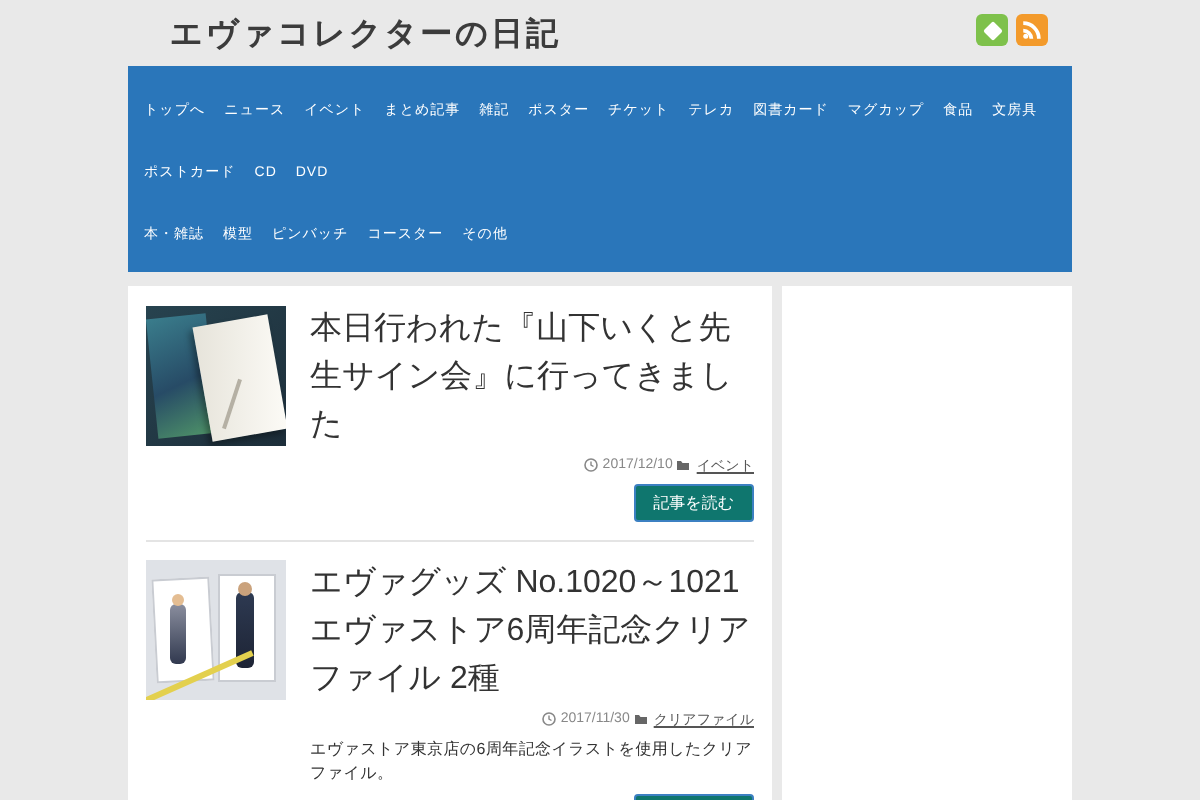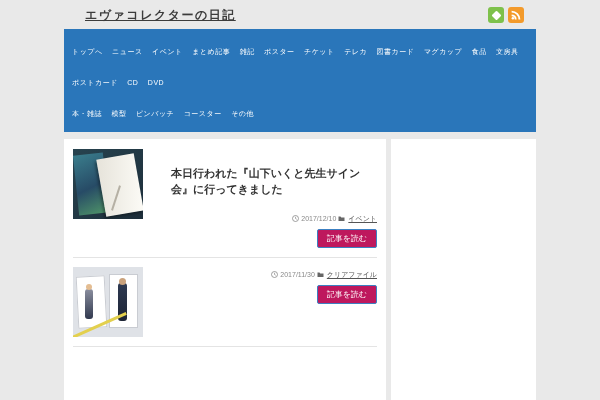--- a/index.html
+++ b/index.html
@@ -6,21 +6,21 @@
   html,body { margin:0; padding:0; }
   body {
     width:600px; height:400px; overflow:hidden;
     background:#e9e9e9;
     font-family:"Liberation Sans","DejaVu Sans",sans-serif;
   }
   .container { width:472px; margin:0 auto; }
 
   
   header { position:relative; padding:7px 0 5px 21px; }
-  .site-title { font-size:12px; font-weight:bold; color:#3c3c3c; margin:0; letter-spacing:1.5px; cursor:pointer;text-decoration:underline; }
+  .site-title { font-size:16px; font-weight:bold; color:#3c3c3c; margin:0; letter-spacing:1.5px; cursor:pointer; }
   .site-desc { font-size:8px; color:#666; margin:2px 0 0 0; letter-spacing:0.3px; }
   .follow-icons { position:absolute; top:7px; right:12px; display:flex; gap:4px; }
   .ficon { width:16px; height:16px; border-radius:3px; display:flex; align-items:center; justify-content:center; cursor:pointer; }
   .ficon.feedly { background:#7ec14b; }
   .ficon.rss { background:#f39a2b; }
   .diamond { width:7px; height:7px; background:#fff; border-radius:1px; transform:rotate(45deg); display:block; }
 
   
   nav { background:#2a76ba; padding:4px 8px 5px; line-height:1.95; }
   nav a { color:#fff; font-size:7px; letter-spacing:0.5px; margin-right:5px; text-decoration:none; white-space:nowrap; display:inline-block; cursor:pointer; }
@@ -29,26 +29,26 @@
   
   .content { display:flex; gap:5px; margin-top:7px; align-items:flex-start; }
   main { background:#fff; width:322px; padding:10px 9px 6px; min-height:340px; }
   aside { flex:1; }
   .adbox { background:#fff; height:267px; }
 
   
   article { margin-bottom:9px; padding-bottom:9px; border-bottom:1px solid #e4e4e4; overflow:hidden; }
   .thumb { float:left; width:70px; height:70px; position:relative; overflow:hidden; display:block; cursor:pointer; }
   .entry { margin-left:82px; }
-  .etitle { font-size:11px; font-weight:bold; color:#333; line-height:1.5; margin:16px; cursor:pointer; }
+  .etitle { font-size:16px; font-weight:normal; color:#333; line-height:1.5; margin:0; cursor:pointer; }
   .meta { display:flex; justify-content:flex-end; align-items:center; gap:2px; font-size:7px; color:#888; margin-top:3px; }
   .meta .cat { color:#555; text-decoration:underline; cursor:pointer; margin-left:1px; }
   .excerpt { font-size:8px; color:#333; line-height:1.55; margin:4px 0 0 0; letter-spacing:0.2px; }
   .more-row { text-align:right; margin-top:3px; }
-  .more { display:inline-block; background:#be185d; border:1px solid #3c80c2; color:#fff; font-size:8px; padding:3px 9px; border-radius:2px; text-decoration:none; cursor:pointer; }
+  .more { display:inline-block; background:#0f766e; border:1px solid #3c80c2; color:#fff; font-size:8px; padding:3px 9px; border-radius:2px; text-decoration:none; cursor:pointer; }
 
   
   .t1 { background:linear-gradient(135deg,#27434f,#1d2e3a); }
   .t1 .cov { position:absolute; left:3px; top:5px; width:30px; height:60px; transform:rotate(-6deg);
              background:linear-gradient(160deg,#3a7d8c,#274b66 55%,#4f9468); }
   .t1 .pag { position:absolute; left:28px; top:7px; width:38px; height:58px; transform:rotate(-10deg);
              background:linear-gradient(100deg,#e6e3da,#fcfbf6); box-shadow:-2px 2px 3px rgba(0,0,0,.35); }
   .t1 .pen { position:absolute; left:42px; top:36px; width:2px; height:26px; background:#b5b0a4; transform:rotate(18deg); }
 
   .t2 { background:#dfe2e7; }
@@ -144,35 +144,37 @@
         <a class="thumb t2">
           <span class="card1"></span>
             <span class="card2"></span>
           <span class="f1"></span>
             <span class="f2"></span>
           <span class="h1"></span>
             <span class="h2"></span>
             <span class="band"></span>
         </a>
         <div class="entry">
+          <h2 class="etitle">エヴァグッズ No.1020～1021 エヴァストア6周年記念クリアファイル 2種</h2>
           <div class="meta">
             <span>
               <svg width="7" height="7" viewBox="0 0 14 14">
                   <circle cx="7" cy="7" r="6" fill="none" stroke="#888" stroke-width="1.6"></circle>
                   <path d="M7 3.5 V7 L9.5 8.5" fill="none" stroke="#888" stroke-width="1.4"></path>
                 </svg>
             </span>
             <span>2017/11/30</span>
             <span>
               <svg width="7" height="7" viewBox="0 0 14 14">
                   <path d="M1 3 h4 l1.5 2 H13 v7 H1 z" fill="#666"></path>
                 </svg>
             </span>
             <a class="cat">クリアファイル</a>
           </div>
+          <p class="excerpt">エヴァストア東京店の6周年記念イラストを使用したクリアファイル。</p>
           <div class="more-row">
             <a class="more">記事を読む</a>
           </div>
         </div>
       </article>
 
     </main>
 
     <aside>
       <div class="adbox"></div>

